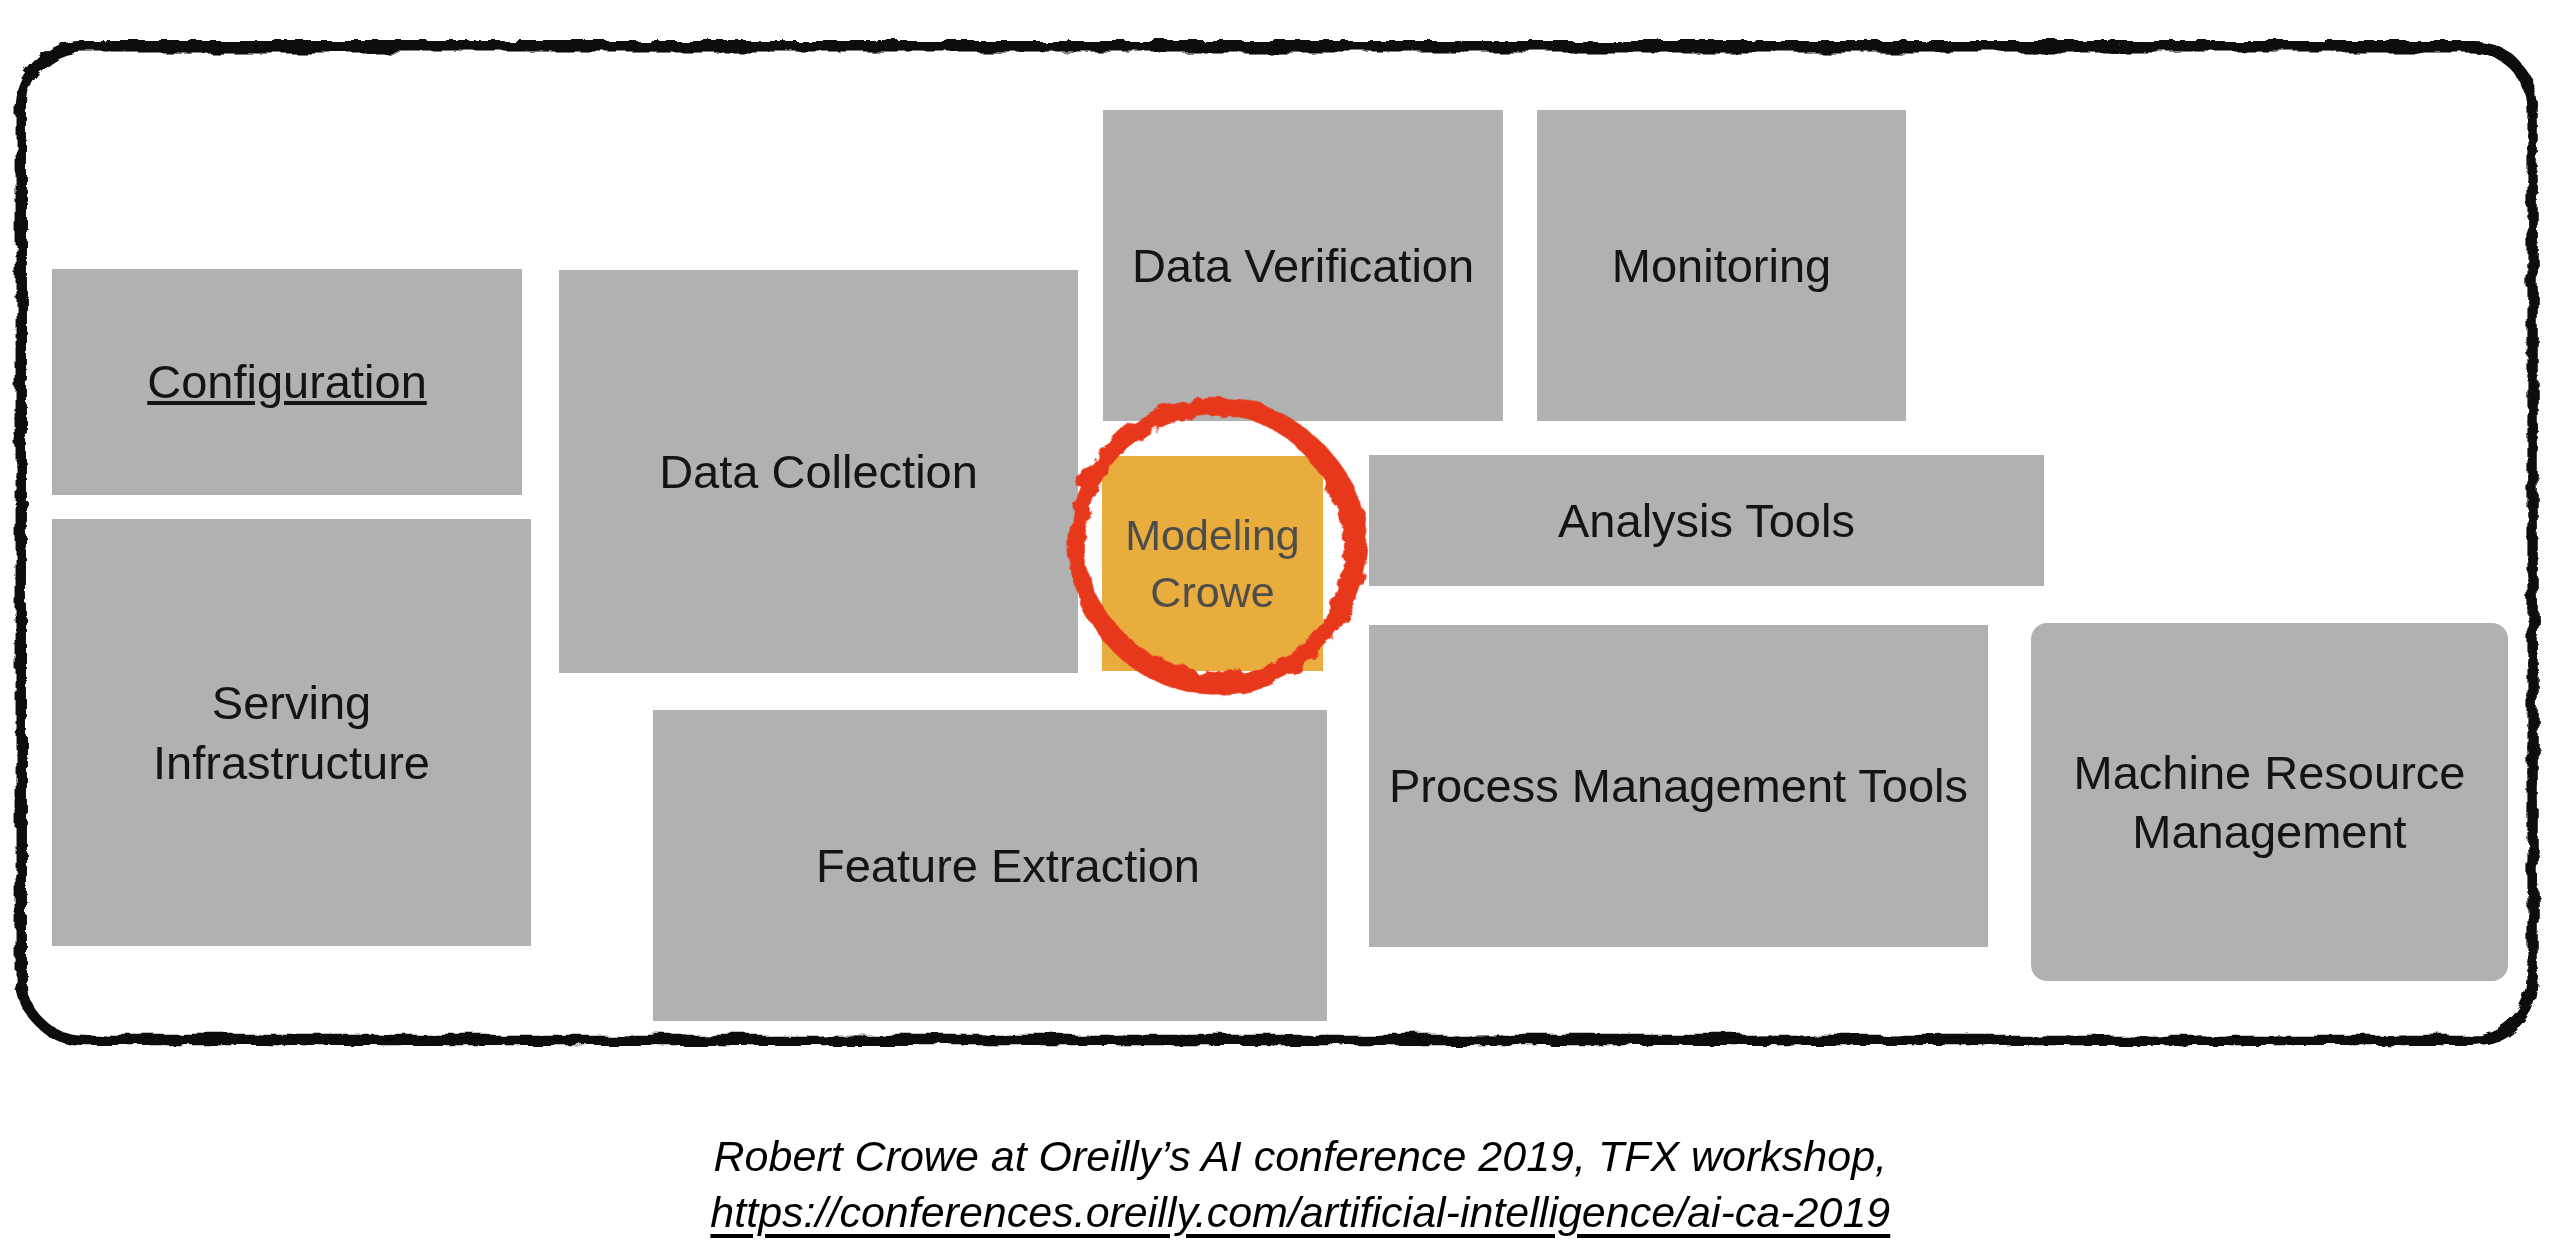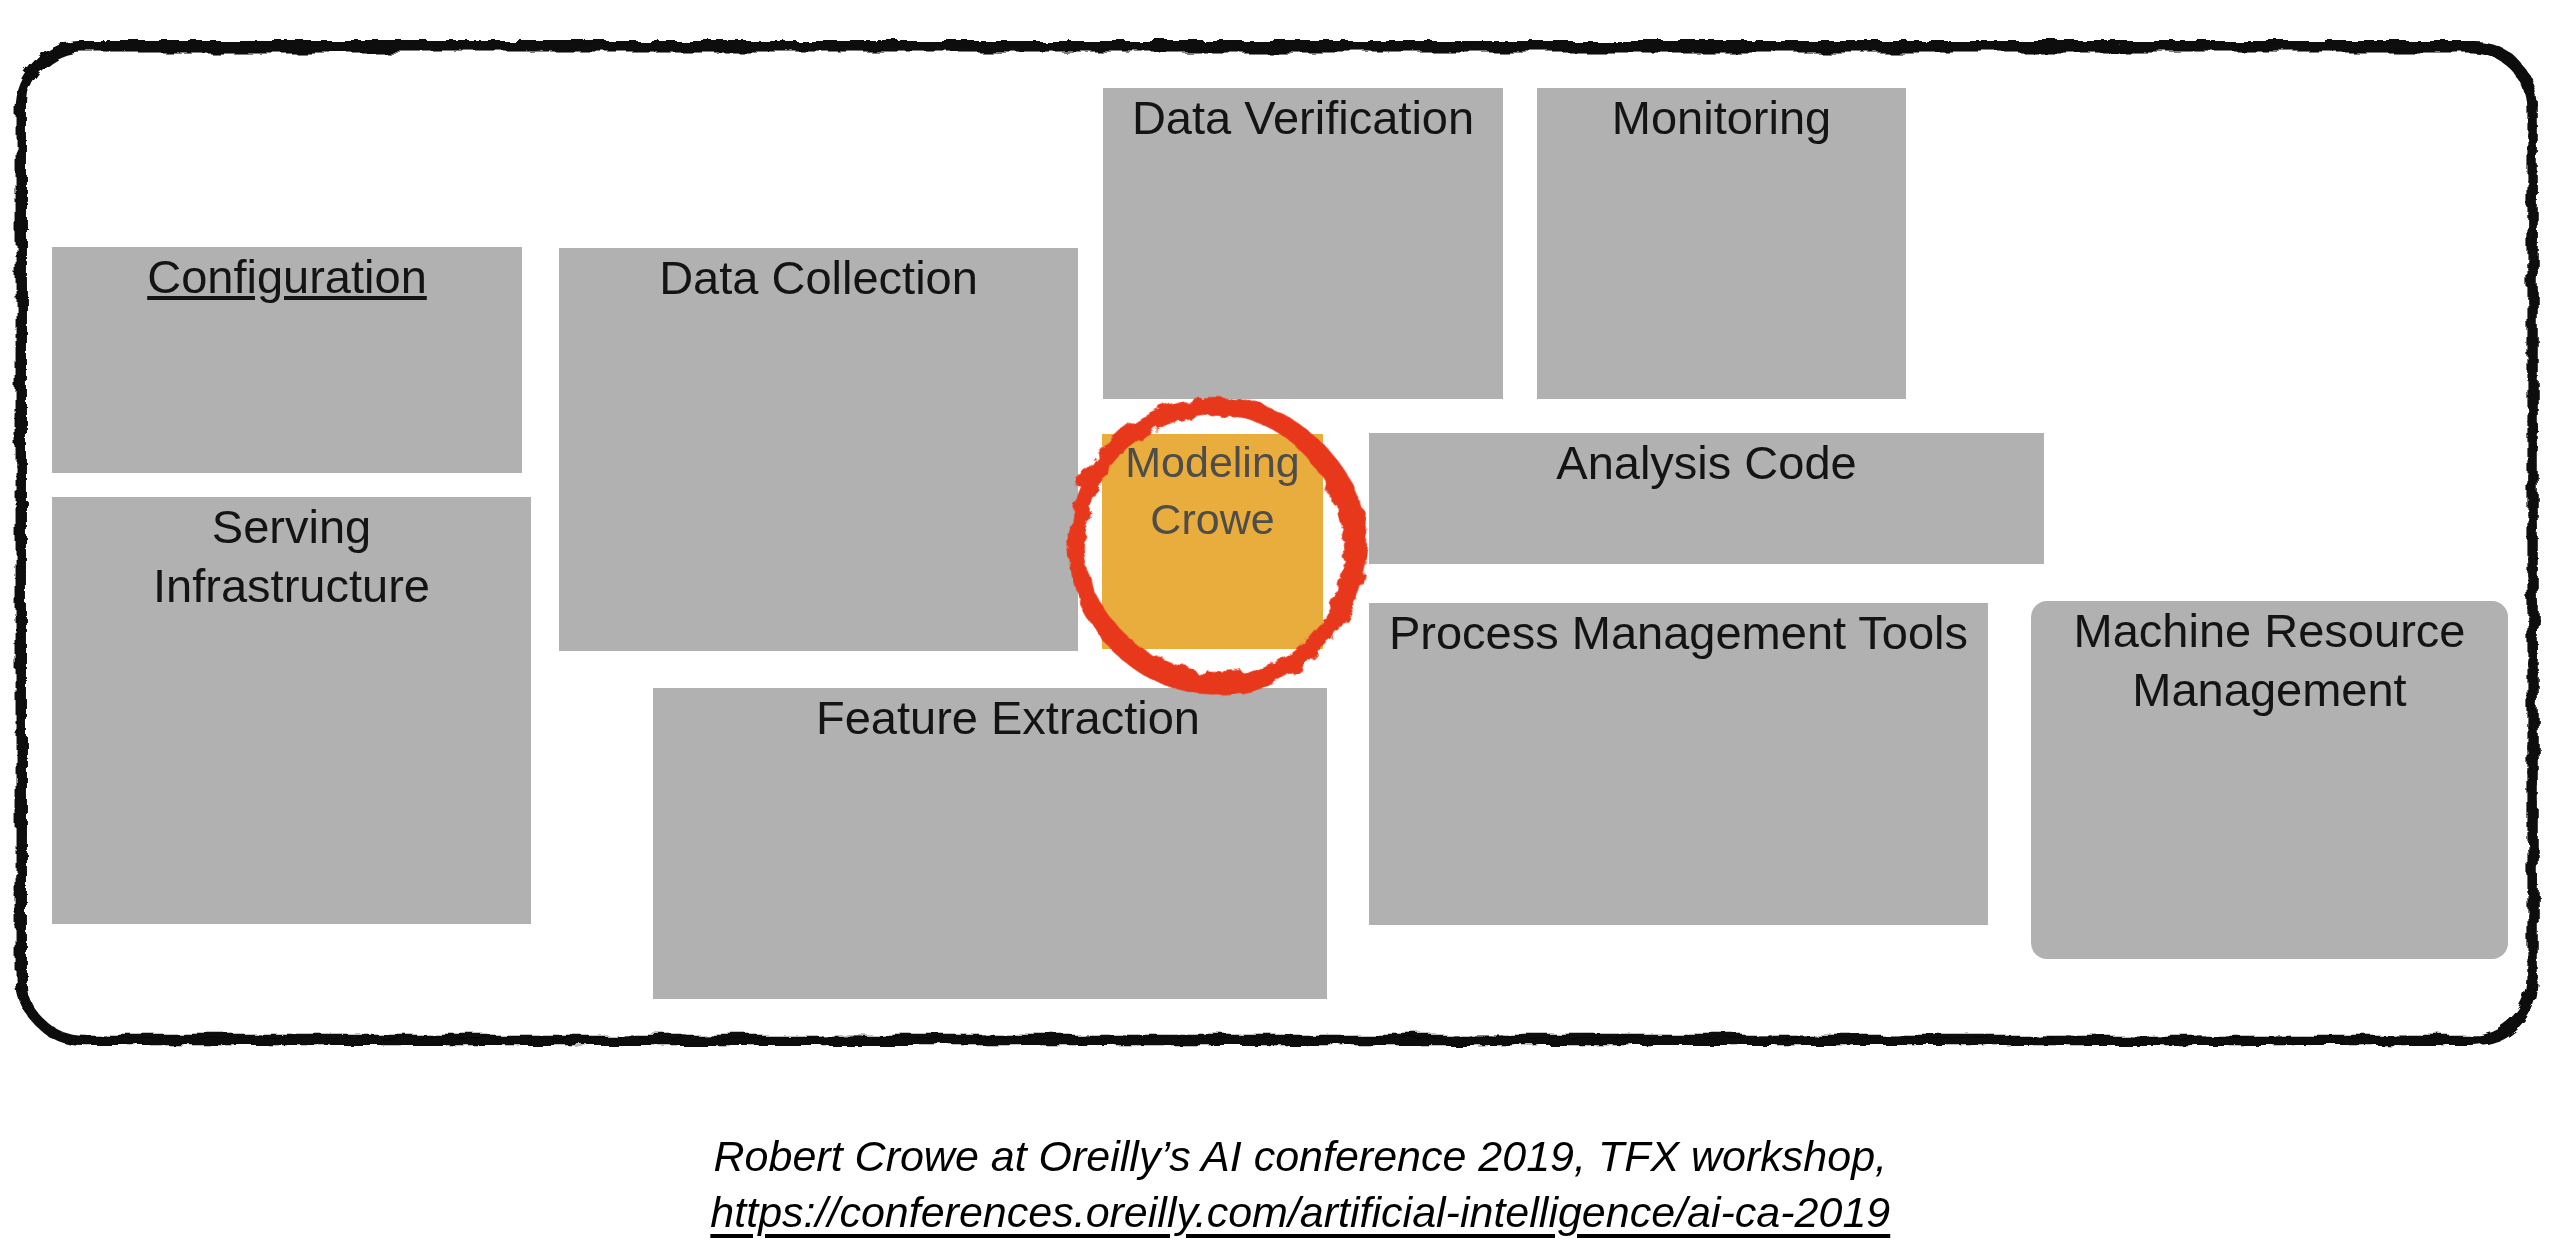--- a/index.html
+++ b/index.html
@@ -29,25 +29,27 @@
     pointer-events:none;
     z-index:3;
   }
   .sketch-stroke{fill:none;stroke:var(--ink);}
   .circle-stroke{fill:none;stroke:var(--circle-red);}
   .box{
     position:absolute;
     background:var(--box-fill);
     color:var(--box-text);
     display:flex;
+    align-items:center;
     justify-content:center;
     text-align:center;
     font-size:47px;
     line-height:1.26;
     z-index:1;
+    margin-top:22px;
   }
   .box .label{display:inline-block;}
   .b-configuration{left:52px;top:247px;width:470px;height:226px;text-decoration:underline;}
   .b-serving{left:52px;top:497px;width:479px;height:427px;}
   .b-serving .label{max-width:330px;}
   .b-datacollection{left:559px;top:248px;width:519px;height:403px;}
   .b-featureextraction{left:653px;top:688px;width:674px;height:311px;padding-left:36px;}
   .b-dataverification{left:1103px;top:88px;width:400px;height:311px;}
   .b-monitoring{left:1537px;top:88px;width:369px;height:311px;}
   .b-modelingcode{
@@ -103,21 +105,21 @@
 
   <div class="box b-monitoring">
     <span class="label">Monitoring</span>
   </div>
 
   <div class="box b-modelingcode">
     <span class="label">Modeling Crowe</span>
   </div>
 
   <div class="box b-analysistools">
-    <span class="label">Analysis Code</span>
+    <span class="label">Analysis Tools</span>
   </div>
 
   <div class="box b-processmanagement">
     <span class="label">Process Management Tools</span>
   </div>
 
   <div class="box b-machineresource">
     <span class="label">Machine Resource Management</span>
   </div>
 

